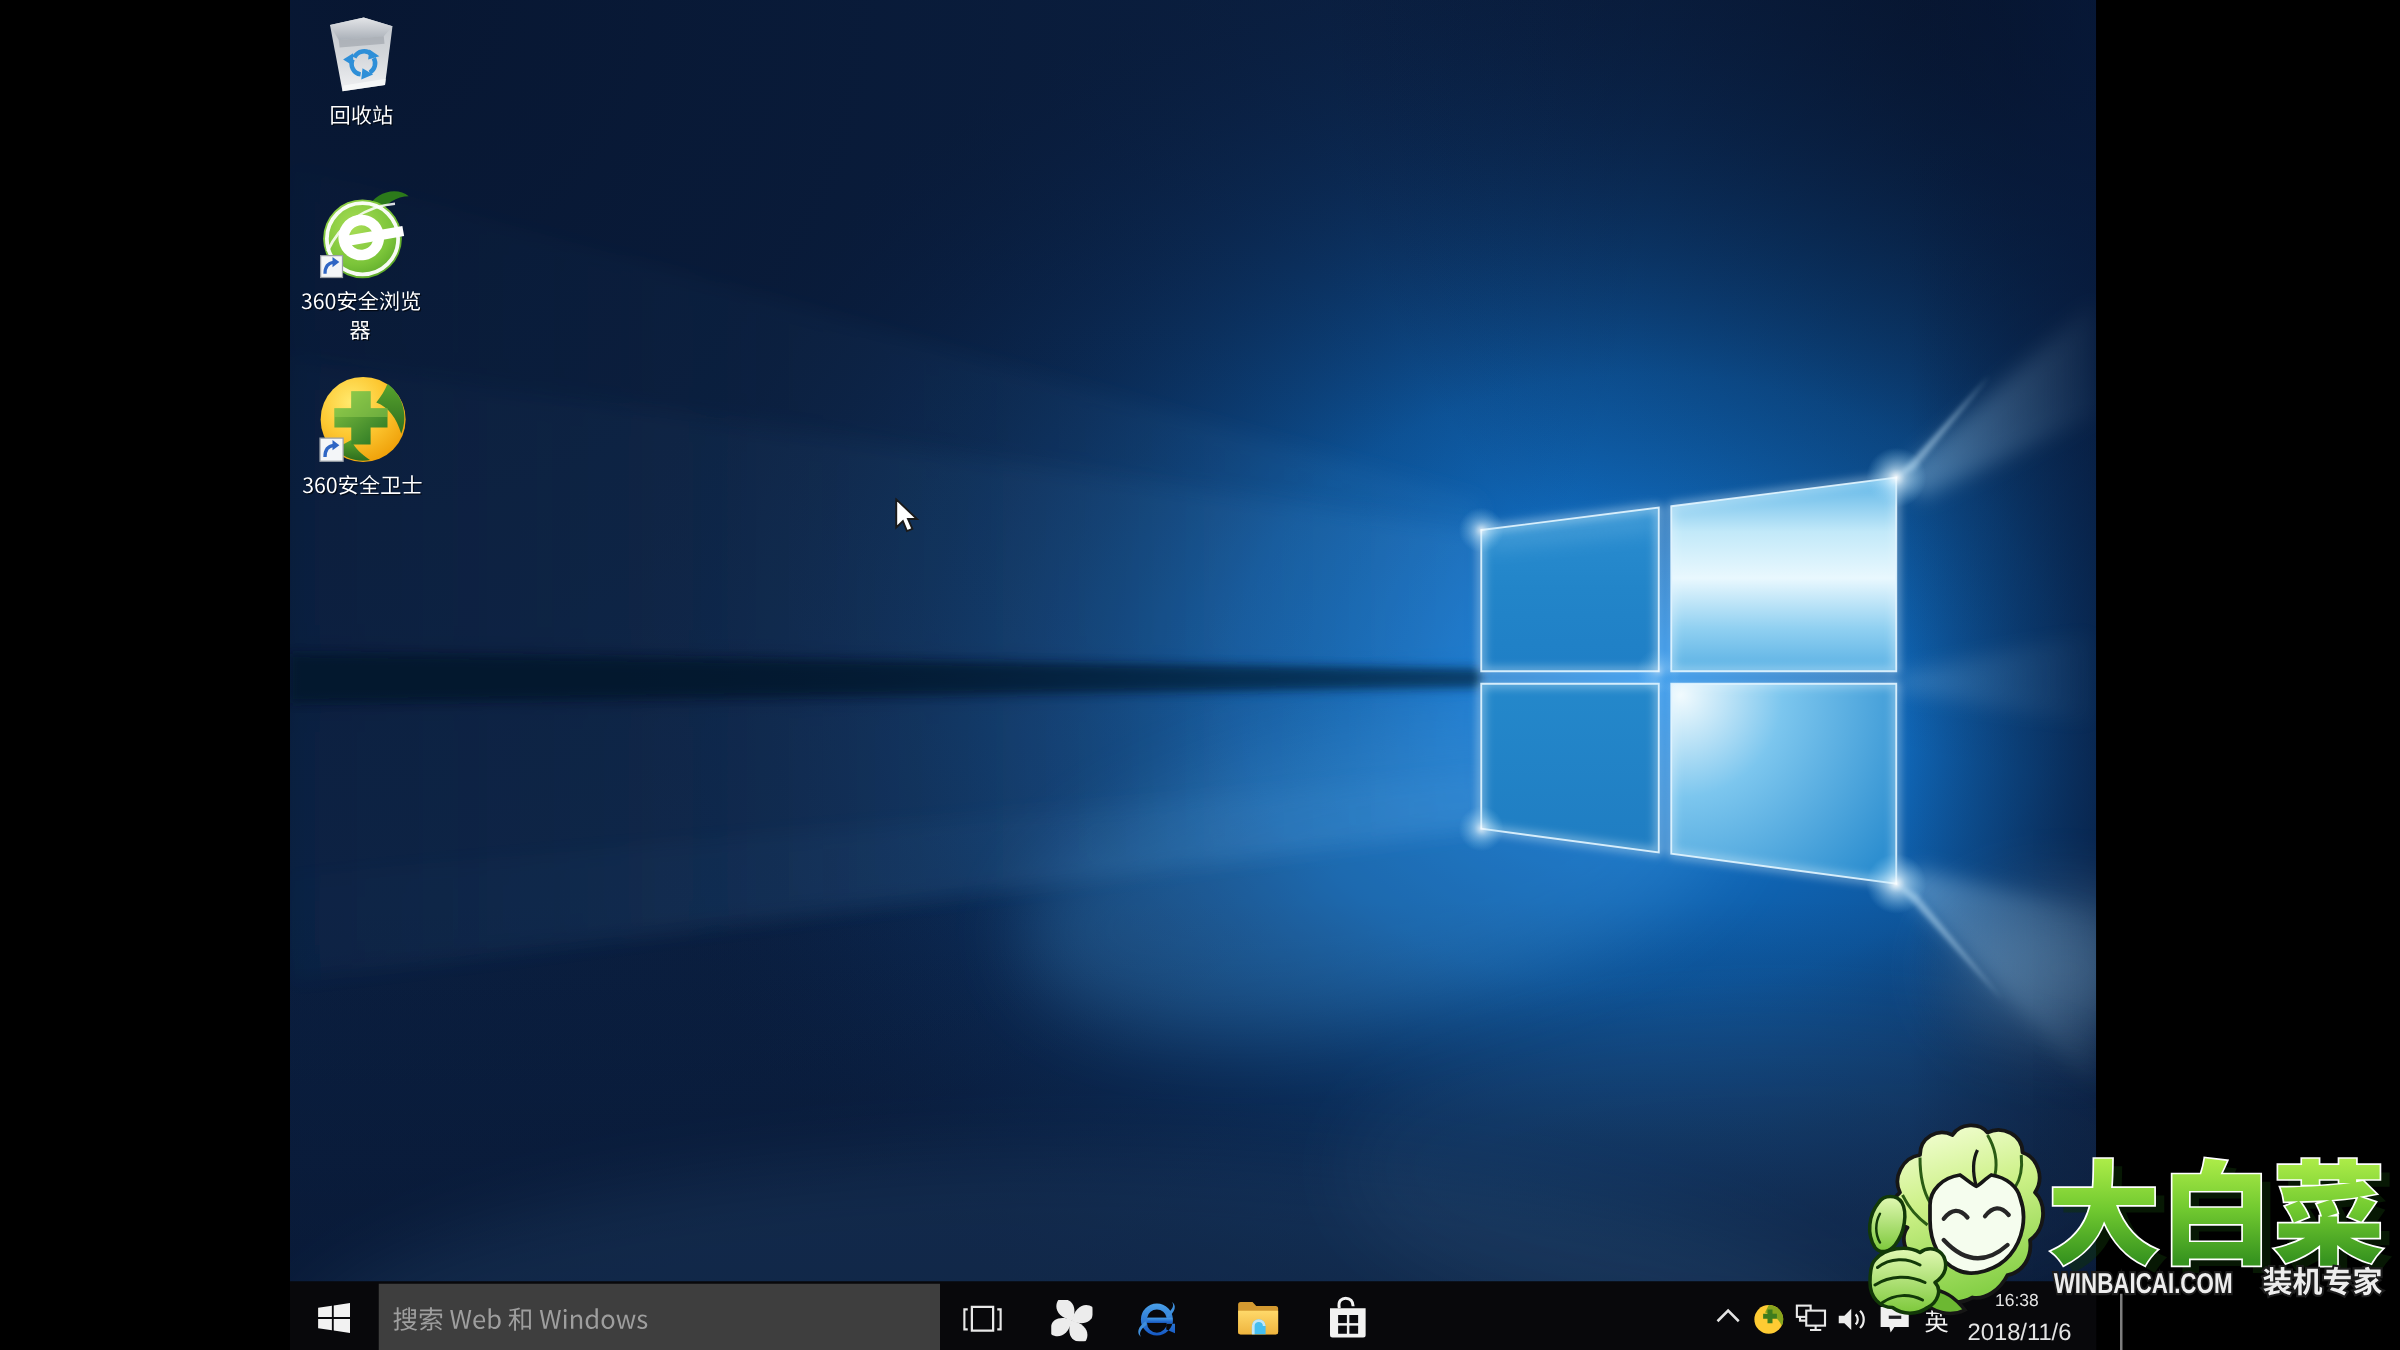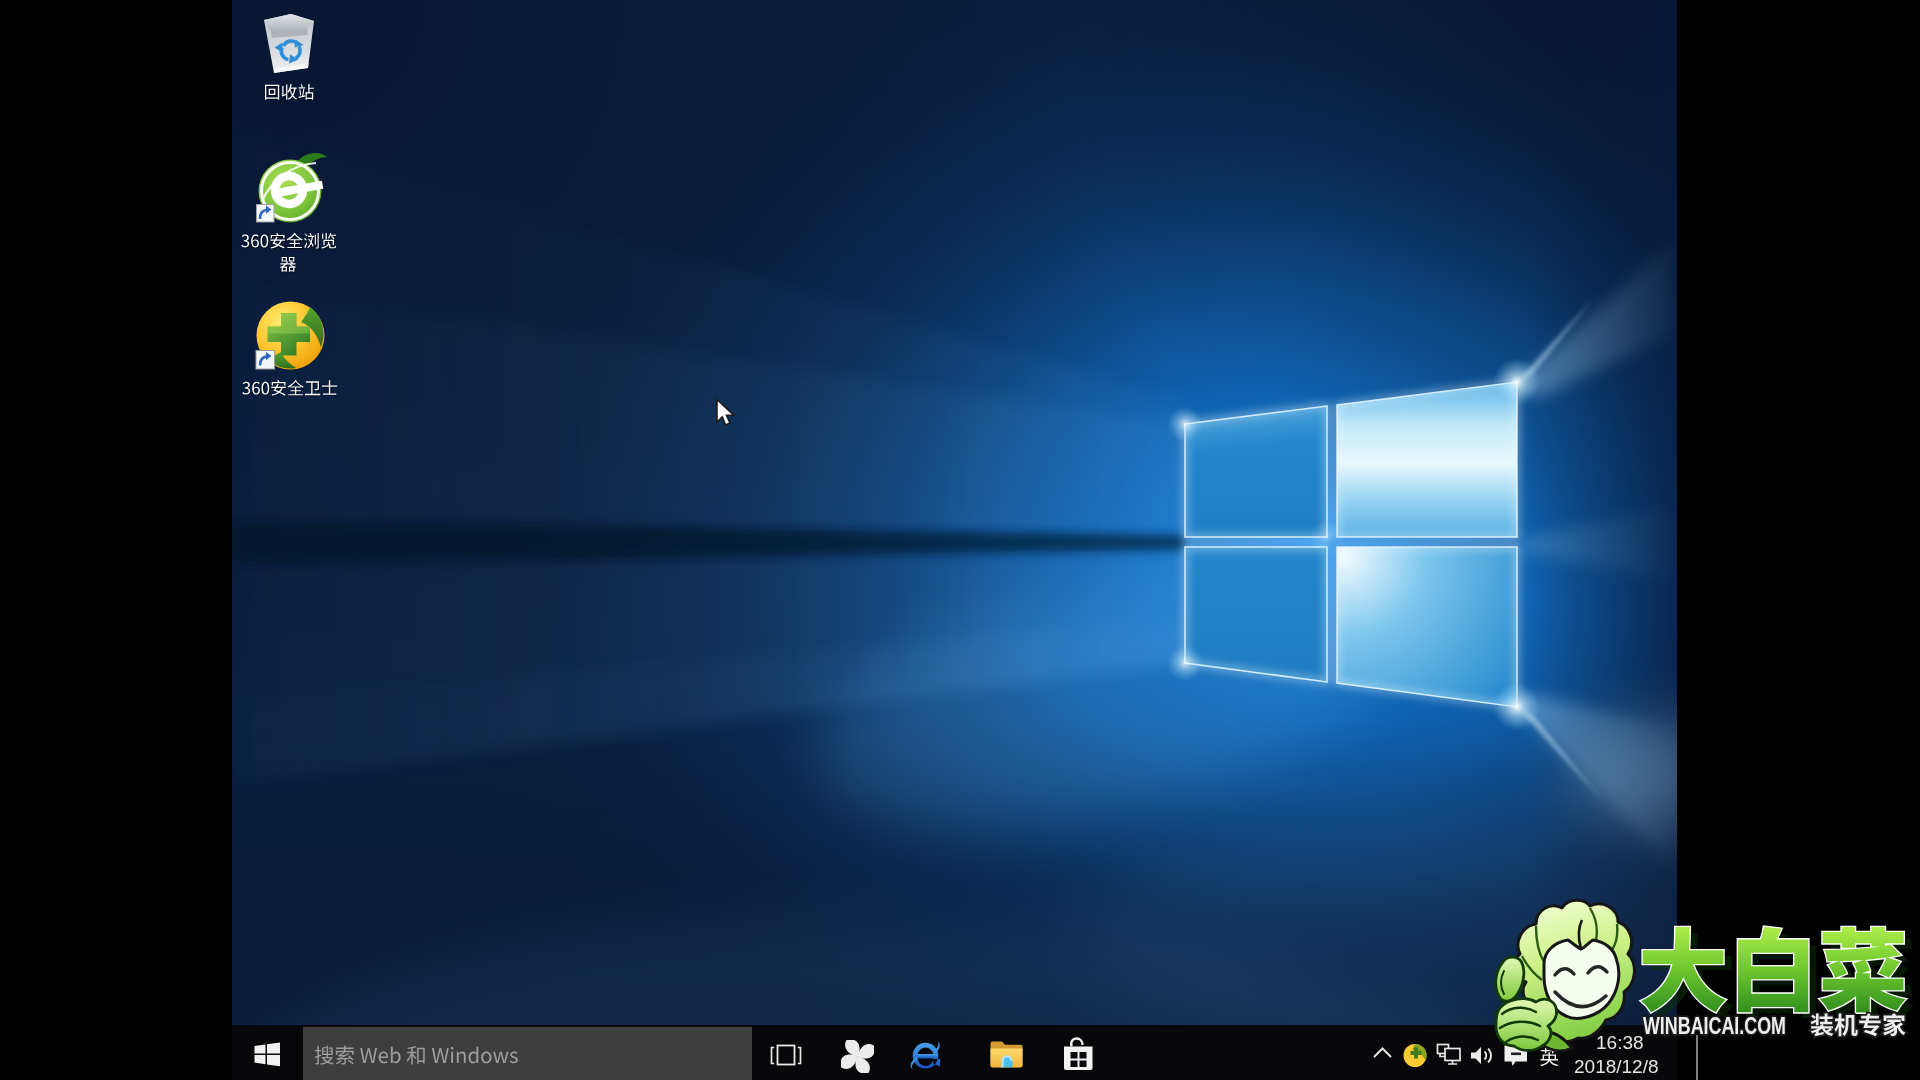--- a/index.html
+++ b/index.html
@@ -308,22 +308,22 @@
 <g stroke="#ececec" stroke-width="1.8" fill="none">
 <path d="M116.5 11.5 a5.5 5.5 0 0 1 0 8"></path>
 <path d="M120 8.6 a9.5 9.5 0 0 1 0 13.8"></path>
 </g>
 <path d="M136.5 5.5 h22.5 v16 h-11.5 l-3 4.5 -1 -4.5 h-7 Z" fill="#f0f0f0"></path>
 <rect x="143" y="12.5" width="10" height="2.6" fill="#202024"></rect>
 <g fill="#f2f2f2" transform="translate(171.5,24.5) scale(0.0195)">
       <path d="M457 -627V-512H160V-278H57V-207H431C391 -118 288 -37 38 19C55 36 75 66 84 82C345 19 458 -75 505 -181C585 -35 721 47 921 82C931 61 952 30 969 14C776 -13 641 -83 569 -207H945V-278H846V-512H535V-627ZM232 -278V-446H457V-351C457 -327 456 -302 452 -278ZM771 -278H531C534 -302 535 -326 535 -350V-446H771ZM640 -840V-748H355V-840H281V-748H69V-680H281V-575H355V-680H640V-575H715V-680H928V-748H715V-840Z"></path>
     </g>
 </svg>
-<div class="abs" style="left:1596px;top:1032px;width:110px;color:#e4e4e4;font-size:19px;font-family:'Liberation Sans',sans-serif">16:38</div>
-<div class="abs" style="left:1574px;top:1056px;width:110px;color:#e4e4e4;font-size:19px;font-family:'Liberation Sans',sans-serif">2018/12/8</div>
+<div class="abs" style="left:1596px;top:1032px;width:110px;color:#e4e4e4;font-size:14px;font-family:'Liberation Sans',sans-serif">16:38</div>
+<div class="abs" style="left:1574px;top:1056px;width:110px;color:#e4e4e4;font-size:19px;font-family:'Liberation Sans',sans-serif">2018/11/6</div>
 <div class="abs" style="left:1696px;top:1035px;width:2px;height:45px;background:#7d7d7d"></div>
 <svg class="abs" style="left:1480px;top:890px;z-index:50" width="440" height="190" viewBox="0 0 440 190">
 <defs>
 <linearGradient id="cab" x1="0.1" y1="0" x2="0.35" y2="1">
  <stop offset="0" stop-color="#f6ffda"></stop>
         <stop offset="0.45" stop-color="#cdf188"></stop>
         <stop offset="1" stop-color="#86d047"></stop>
 </linearGradient>
 <linearGradient id="cab2" x1="0" y1="0" x2="0" y2="1">
  <stop offset="0" stop-color="#e2f9b4"></stop>

